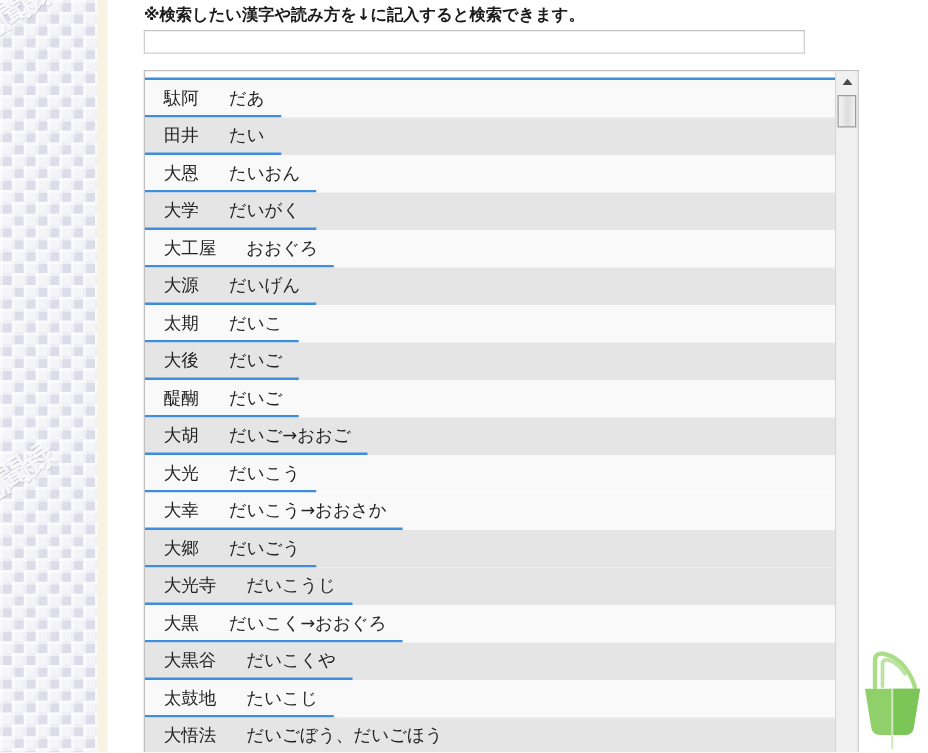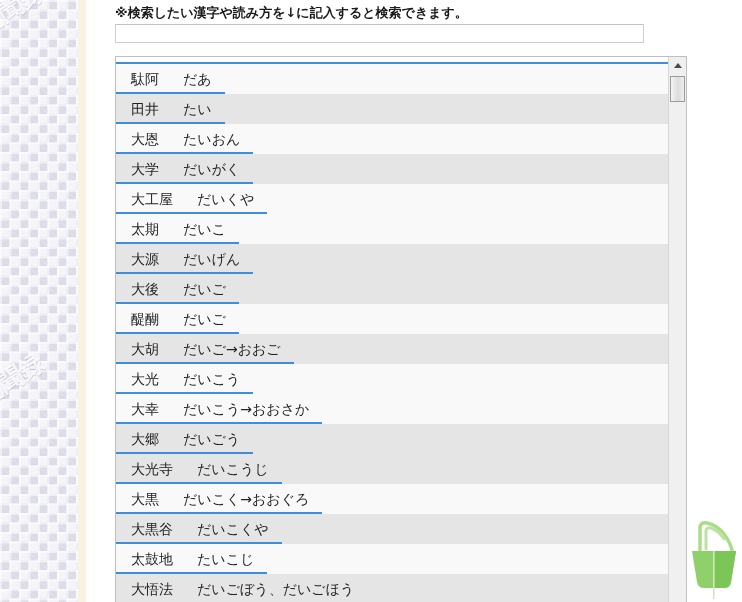--- a/index.html
+++ b/index.html
@@ -243,23 +243,23 @@
 
   <div id="list-box">
 
     <div id="list-scroll">
       <div id="list-top-rule"></div>
       <div id="rows">
           <div class="row alt"><span class="row-inner"><span class="kanji">駄阿</span><span class="kana">だあ</span></span></div>
           <div class="row"><span class="row-inner"><span class="kanji">田井</span><span class="kana">たい</span></span></div>
           <div class="row alt"><span class="row-inner"><span class="kanji">大恩</span><span class="kana">たいおん</span></span></div>
           <div class="row"><span class="row-inner"><span class="kanji">大学</span><span class="kana">だいがく</span></span></div>
-          <div class="row alt"><span class="row-inner"><span class="kanji">大工屋</span><span class="kana">だいくや</span></span></div>
+          <div class="row alt"><span class="row-inner"><span class="kanji">大工屋</span><span class="kana">おおぐろ</span></span></div>
+          <div class="row"><span class="row-inner"><span class="kanji">大源</span><span class="kana">だいげん</span></span></div>
           <div class="row alt"><span class="row-inner"><span class="kanji">太期</span><span class="kana">だいこ</span></span></div>
-          <div class="row"><span class="row-inner"><span class="kanji">大源</span><span class="kana">だいげん</span></span></div>
           <div class="row"><span class="row-inner"><span class="kanji">大後</span><span class="kana">だいご</span></span></div>
           <div class="row alt"><span class="row-inner"><span class="kanji">醍醐</span><span class="kana">だいご</span></span></div>
           <div class="row"><span class="row-inner"><span class="kanji">大胡</span><span class="kana">だいご→おおご</span></span></div>
           <div class="row alt"><span class="row-inner"><span class="kanji">大光</span><span class="kana">だいこう</span></span></div>
           <div class="row alt"><span class="row-inner"><span class="kanji">大幸</span><span class="kana">だいこう→おおさか</span></span></div>
           <div class="row"><span class="row-inner"><span class="kanji">大郷</span><span class="kana">だいごう</span></span></div>
           <div class="row"><span class="row-inner"><span class="kanji">大光寺</span><span class="kana">だいこうじ</span></span></div>
           <div class="row alt"><span class="row-inner"><span class="kanji">大黒</span><span class="kana">だいこく→おおぐろ</span></span></div>
           <div class="row"><span class="row-inner"><span class="kanji">大黒谷</span><span class="kana">だいこくや</span></span></div>
           <div class="row alt"><span class="row-inner"><span class="kanji">太鼓地</span><span class="kana">たいこじ</span></span></div>

